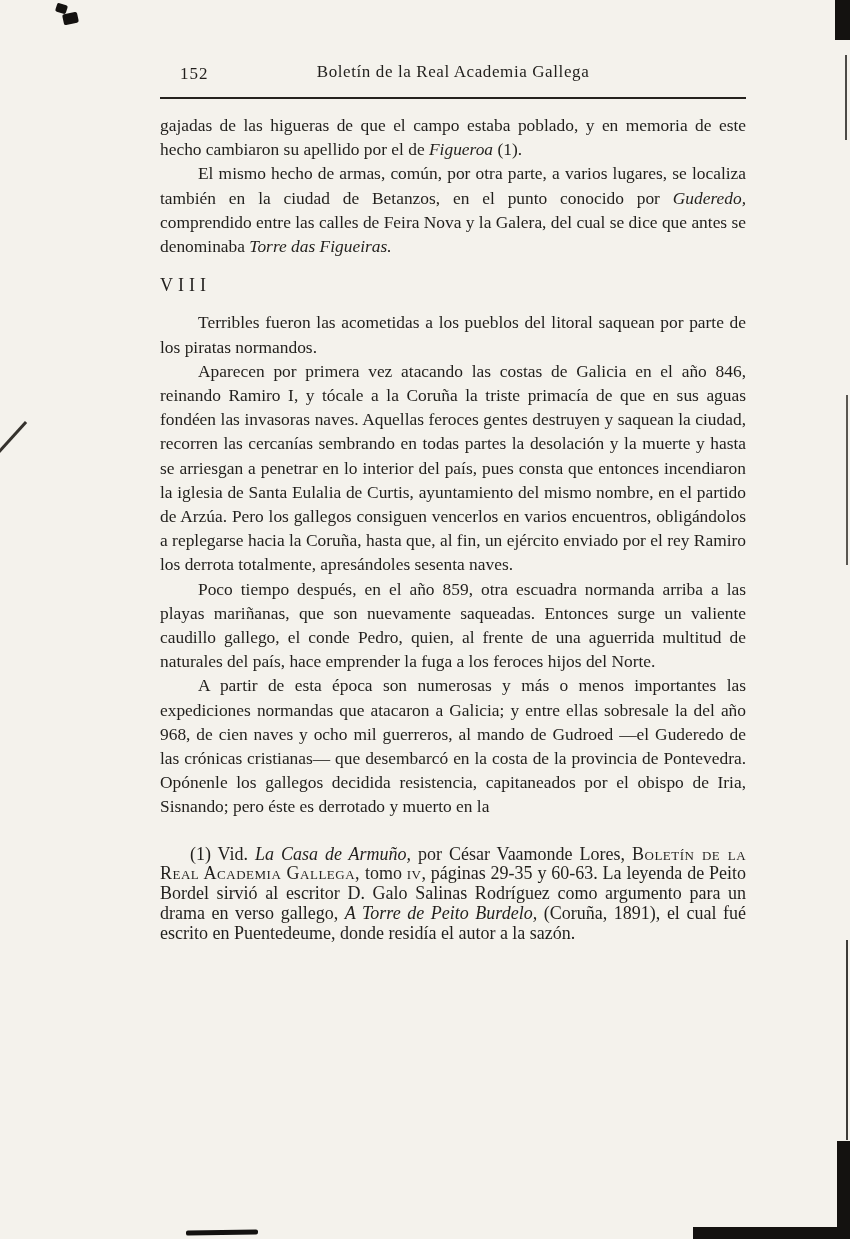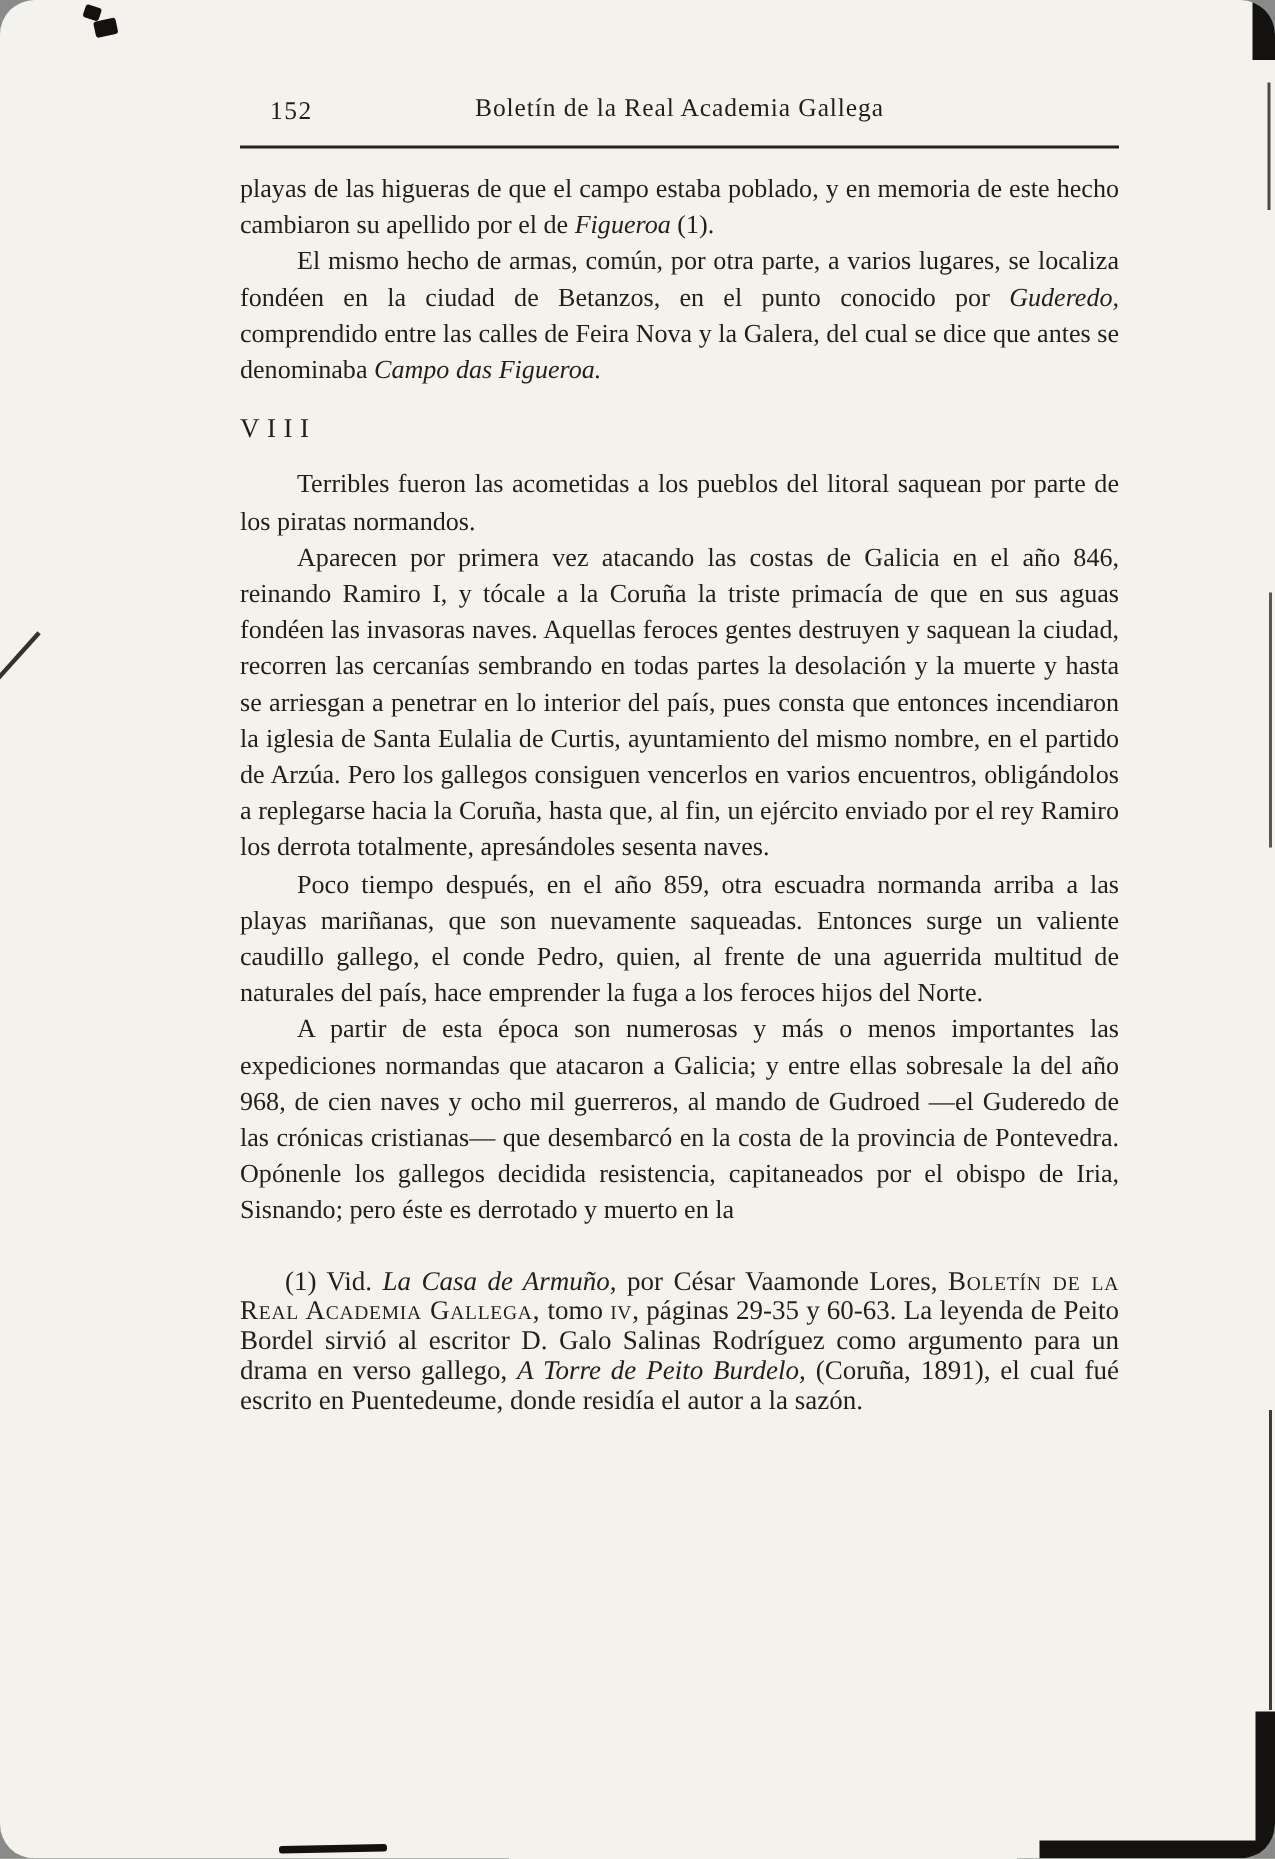--- a/index.html
+++ b/index.html
@@ -4,21 +4,20 @@
 <style>
   html,body { margin:0; padding:0; background:#8a8a8a; }
   .page {
     position:relative;
     width:850px; height:1239px;
     margin:0 auto;
     background:#f4f2ec;
     font-family:"Liberation Serif", serif;
     color:#211f1c;
     overflow:hidden;
-    border-radius:23px;
   }
   .content {
     position:absolute;
     left:160px; top:60px;
     width:586px;
   }
   .header { position:relative; height:30px; }
   .page-number {
     position:absolute; left:20px; top:4px;
     font-size:17px; letter-spacing:1px;
@@ -77,22 +76,22 @@
 
   <div class="content">
 
     <div class="header">
       <span class="page-number">152</span>
       <div class="running-title">Boletín de la Real Academia Gallega</div>
     </div>
     <hr class="header-rule">
 
     <div class="body-text">
-        <p class="para"><span>playas de las higueras de que el campo estaba poblado, y en memoria de este hecho cambiaron su apellido por el de </span><span class="italic">Figueroa</span><span> (1).</span></p>
-        <p class="para indent"><span>El mismo hecho de armas, común, por otra parte, a varios lugares, se localiza fondéen en la ciudad de Betanzos, en el punto conocido por </span><span class="italic">Guderedo,</span><span> comprendido entre las calles de Feira Nova y la Galera, del cual se dice que antes se denominaba </span><span class="italic">Campo das Figueroa.</span></p>
+        <p class="para"><span>gajadas de las higueras de que el campo estaba poblado, y en memoria de este hecho cambiaron su apellido por el de </span><span class="italic">Figueroa</span><span> (1).</span></p>
+        <p class="para indent"><span>El mismo hecho de armas, común, por otra parte, a varios lugares, se localiza también en la ciudad de Betanzos, en el punto conocido por </span><span class="italic">Guderedo,</span><span> comprendido entre las calles de Feira Nova y la Galera, del cual se dice que antes se denominaba </span><span class="italic">Torre das Figueiras.</span></p>
         <div class="section-heading">VIII</div>
         <p class="para indent"><span>Terribles fueron las acometidas a los pueblos del litoral saquean por parte de los piratas normandos.</span></p>
         <p class="para indent"><span>Aparecen por primera vez atacando las costas de Galicia en el año 846, reinando Ramiro I, y tócale a la Coruña la triste primacía de que en sus aguas fondéen las invasoras naves. Aquellas feroces gentes destruyen y saquean la ciudad, recorren las cercanías sembrando en todas partes la desolación y la muerte y hasta se arriesgan a penetrar en lo interior del país, pues consta que entonces incendiaron la iglesia de Santa Eulalia de Curtis, ayuntamiento del mismo nombre, en el partido de Arzúa. Pero los gallegos consiguen vencerlos en varios encuentros, obligándolos a replegarse hacia la Coruña, hasta que, al fin, un ejército enviado por el rey Ramiro los derrota totalmente, apresándoles sesenta naves.</span></p>
         <p class="para indent"><span>Poco tiempo después, en el año 859, otra escuadra normanda arriba a las playas mariñanas, que son nuevamente saqueadas. Entonces surge un valiente caudillo gallego, el conde Pedro, quien, al frente de una aguerrida multitud de naturales del país, hace emprender la fuga a los feroces hijos del Norte.</span></p>
         <p class="para indent"><span>A partir de esta época son numerosas y más o menos importantes las expediciones normandas que atacaron a Galicia; y entre ellas sobresale la del año 968, de cien naves y ocho mil guerreros, al mando de Gudroed —el Guderedo de las crónicas cristianas— que desembarcó en la costa de la provincia de Pontevedra. Opónenle los gallegos decidida resistencia, capitaneados por el obispo de Iria, Sisnando; pero éste es derrotado y muerto en la</span></p>
       </div>
 
     <p class="footnote"><span>(1)  Vid. </span><span class="italic">La Casa de Armuño,</span><span> por César Vaamonde Lores, </span><span class="smallcaps">Boletín de la Real Academia Gallega,</span><span> tomo </span><span class="smallcaps">iv</span><span>, páginas 29-35 y 60-63. La leyenda de Peito Bordel sirvió al escritor D. Galo Salinas Rodríguez como argumento para un drama en verso gallego, </span><span class="italic">A Torre de Peito Burdelo,</span><span> (Coruña, 1891), el cual fué escrito en Puentedeume, donde residía el autor a la sazón.</span></p>
 
   </div>

